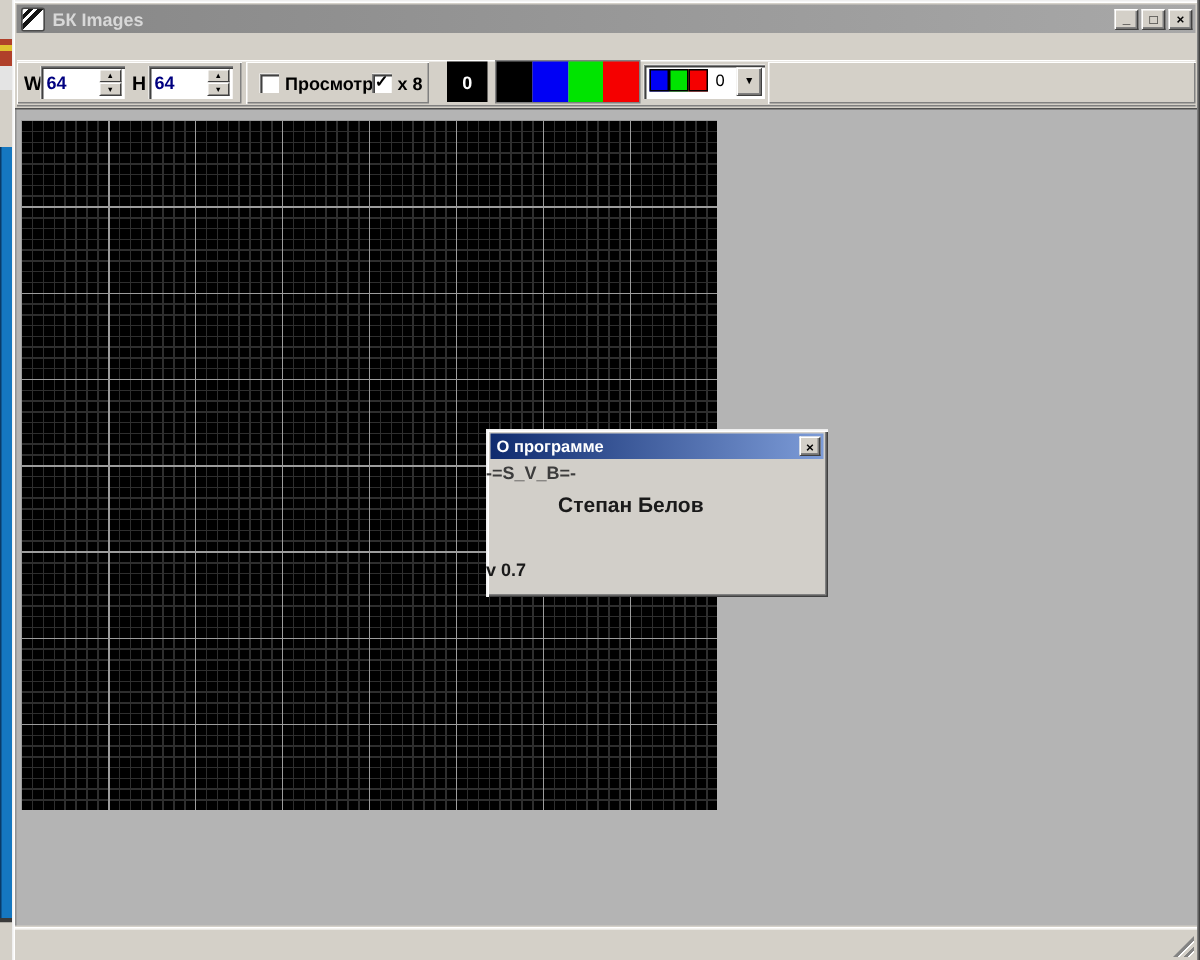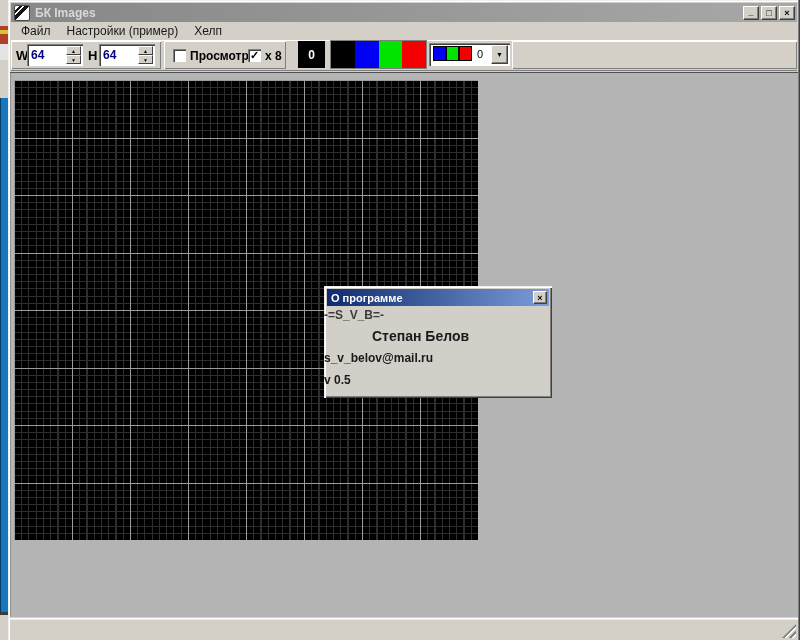--- a/index.html
+++ b/index.html
@@ -124,25 +124,20 @@
   <div class="titlebar">
     <div class="app-icon"></div>
     <span class="title-text">БК Images</span>
     <div class="win-btns">
       <button class="win-btn min">_</button>
       <button class="win-btn">□</button>
       <button class="win-btn">×</button>
     </div>
   </div>
 
-  <div class="menubar">
-    <span class="menu-item">Файл</span>
-    <span class="menu-item">Настройки (пример)</span>
-    <span class="menu-item">Хелп</span>
-  </div>
 
   <div class="toolbar">
 
     <div class="tgroup g-size">
       <span class="tlabel lab-w">W</span>
       <div class="edit edit-w">
         <input value="64" style="">
         <div class="spin">
           <button class="spin-btn spin-up">▲</button>
           <button class="spin-btn spin-down">▼</button>
@@ -196,15 +191,14 @@
   </div>
 </div>
 
 <div class="dialog">
   <div class="dlg-titlebar">
     <span class="dlg-title">О программе</span>
     <button class="dlg-close">×</button>
   </div>
   <div class="dlg-line dl1">-=S_V_B=-</div>
   <div class="dlg-line dl2">Степан Белов</div>
-  <div class="dlg-line dl3">s_v_belov@mail.ru</div>
-  <div class="dlg-line dl4">v 0.5</div>
+  <div class="dlg-line dl4">v 0.7</div>
 </div>
 
 </body></html>

